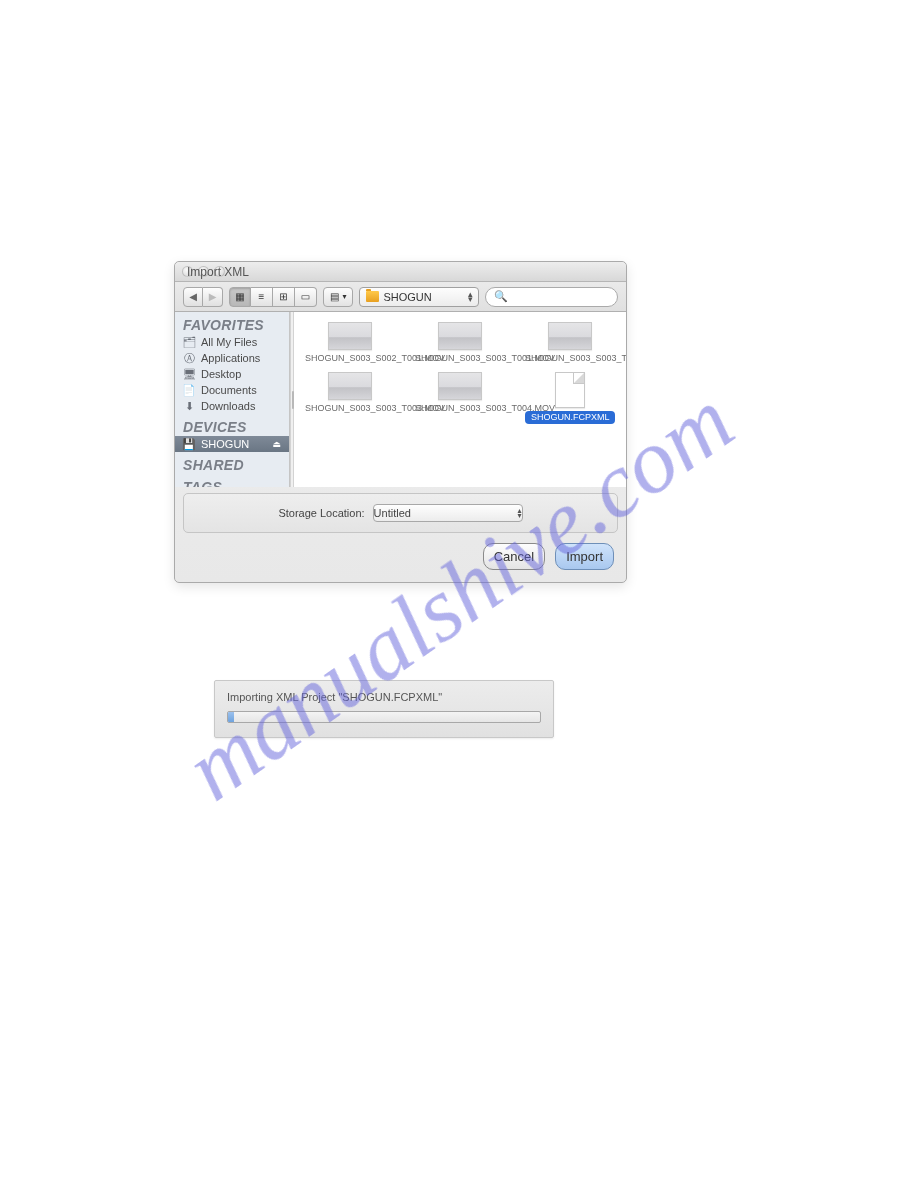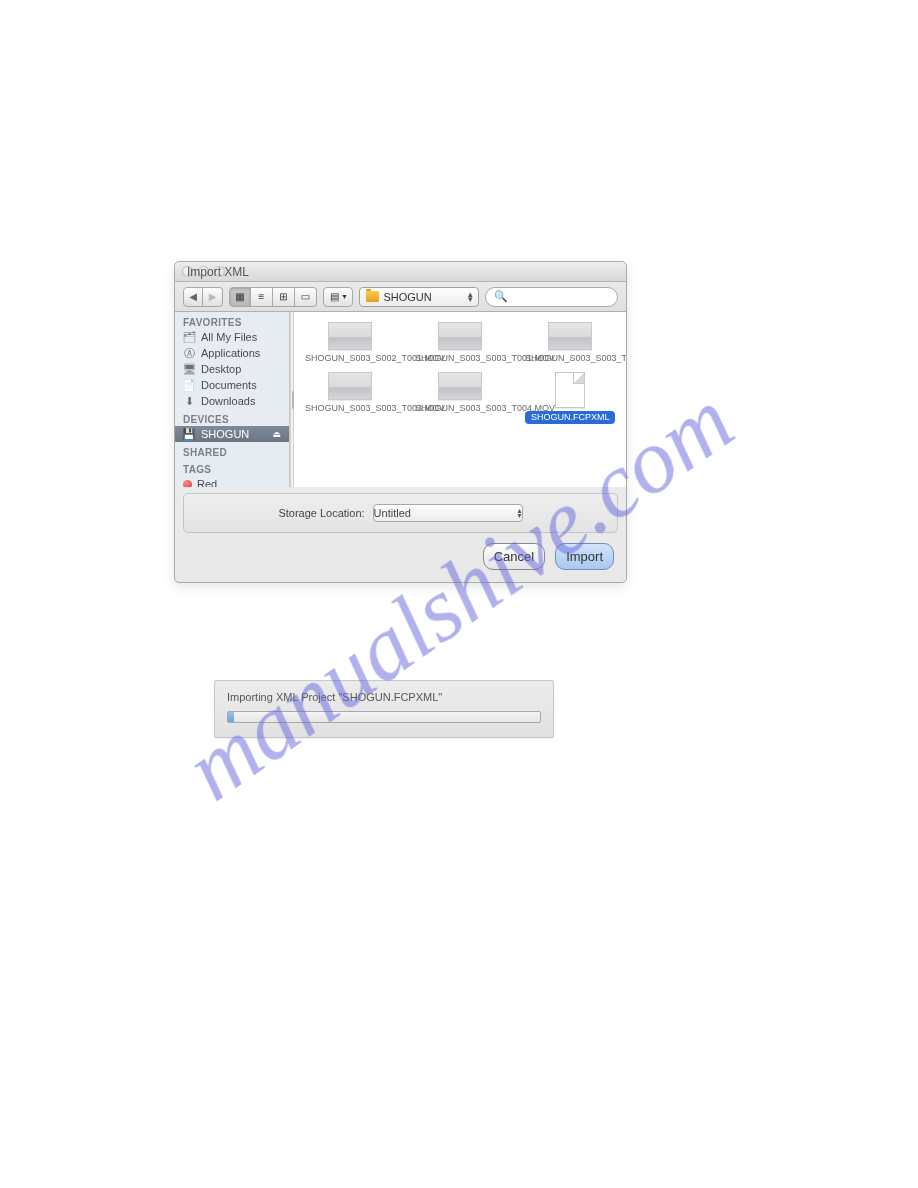--- a/index.html
+++ b/index.html
@@ -128,21 +128,21 @@
   background: #fff;
 }
 .sidebar {
   width: 115px;
   background: #e7ecf2;
   border-right: 1px solid #c5c5c5;
   overflow: hidden;
   font-size: 11px;
 }
 .sb-section { padding-top: 3px; }
-.sb-header { color: #7a7f88; font-size: 10px; font-weight: bold; padding: 2px 8px 1px; letter-spacing: .3px; }
+.sb-header { color: #7a7f88; font-size: 14px; font-weight: bold; padding: 2px 8px 1px; letter-spacing: .3px; font-style: italic; }
 .sb-item { display:flex; align-items:center; gap:5px; padding: 2px 8px; color:#4a4a4a; cursor: default; }
 .sb-item.selected { background: linear-gradient(#7f8a98,#6a7684); color:#fff; }
 .sb-icon { width:13px; height:12px; display:inline-flex; align-items:center; justify-content:center; font-size:11px; color:#6a6f78; }
 .sb-item.selected .sb-icon { color:#fff; }
 .eject { margin-left:auto; font-size:9px; }
 .tag-red { width:9px; height:9px; border-radius:50%; background:radial-gradient(circle at 35% 30%,#ff8b8b,#d63a3a); }
 
 .divider { width:4px; background:#f0f0f0; border-left:1px solid #d3d3d3; border-right:1px solid #d3d3d3; position:relative;}
 .divider::after{content:"";position:absolute;top:50%;left:1px;width:2px;height:18px;background:#b8b8b8;transform:translateY(-50%);border-radius:1px;}
 

